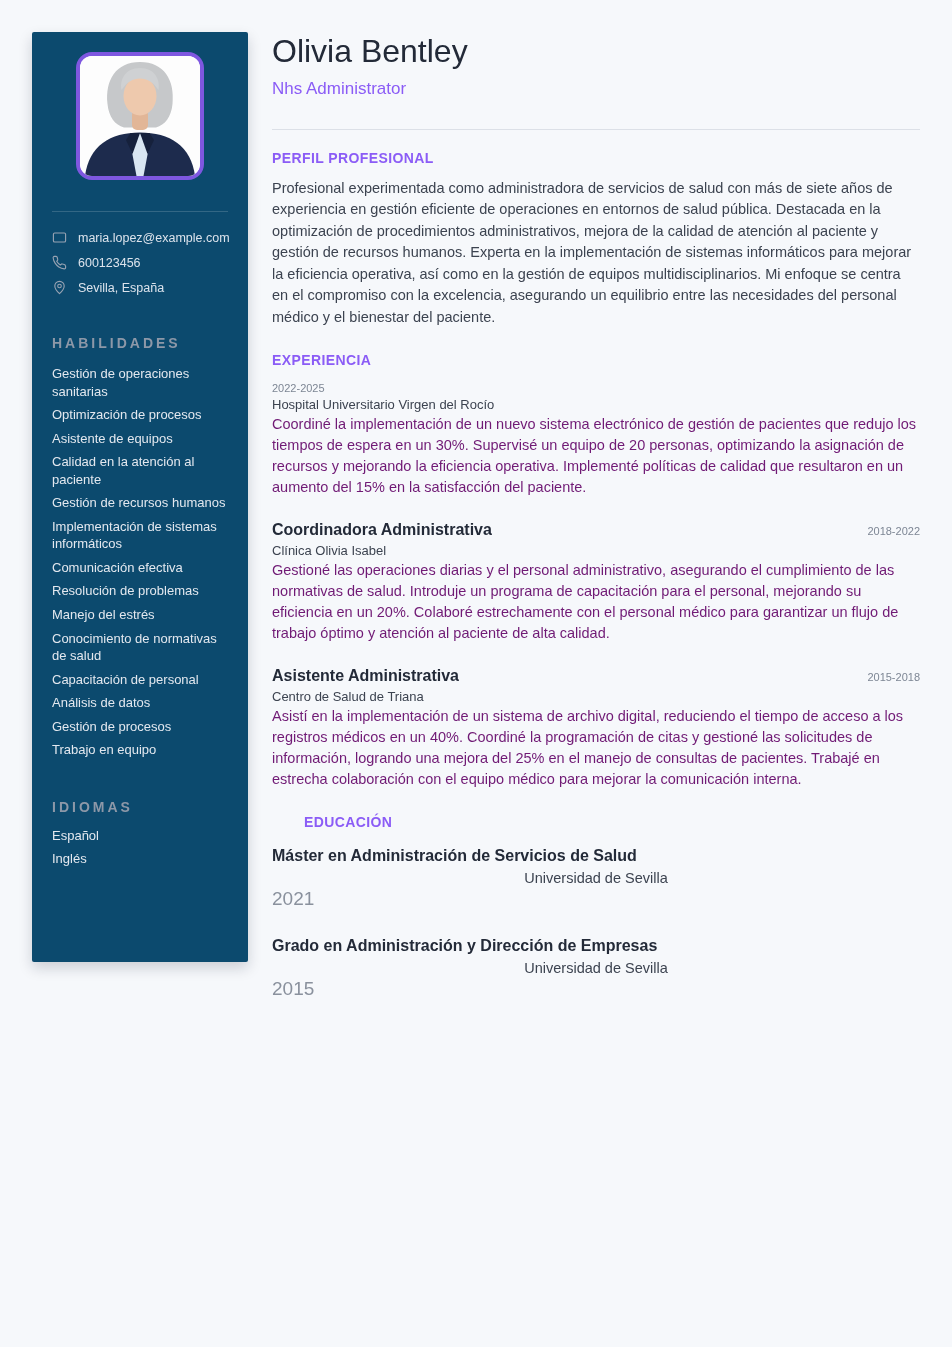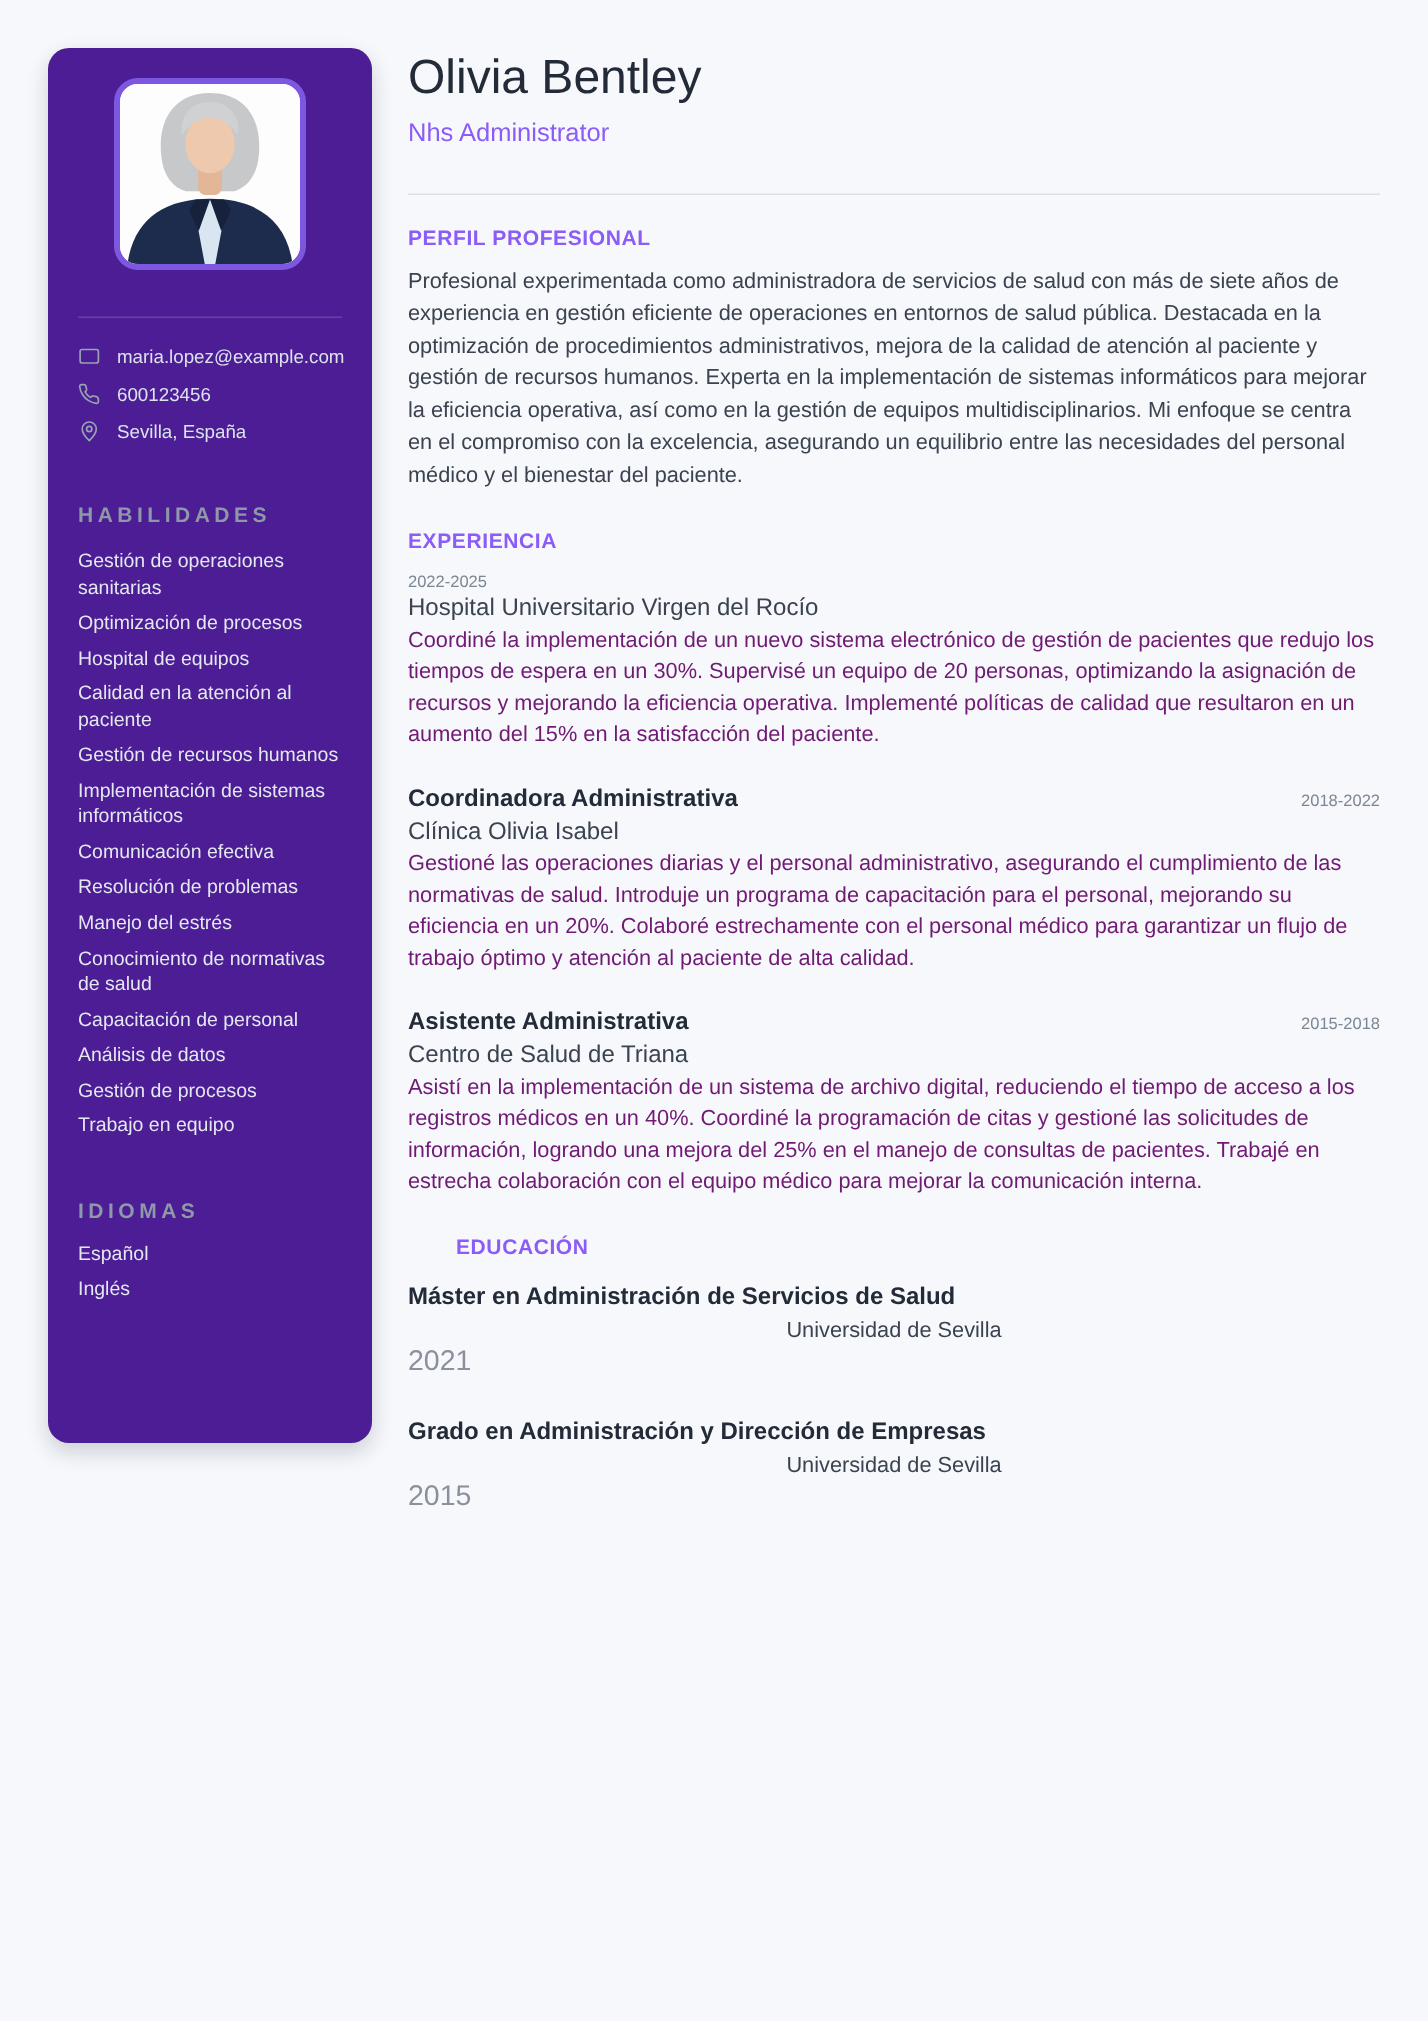--- a/index.html
+++ b/index.html
@@ -16,22 +16,22 @@
     display: flex;
     align-items: flex-start;
     padding: 32px;
     gap: 24px;
   }
 
   
   .sidebar {
     flex: 0 0 216px;
     min-height: 930px;
-    background: #4c1d95;
-    border-radius: 14px;
+    background: #0c4a6e;
+    border-radius: 2px;
     padding: 20px 16px 24px;
     box-shadow: 0 6px 14px rgba(15,23,42,0.18);
     color: #dde3ec;
   }
   .photo-frame {
     width: 128px;
     height: 128px;
     margin: 0 auto;
     border: 4px solid #7e57e0;
     border-radius: 16px;
@@ -122,21 +122,21 @@
     color: #232a38;
     line-height: 1.25;
   }
   .entry-dates {
     font-size: 11px;
     color: #7d8694;
     white-space: nowrap;
   }
   .entry-company {
     margin-top: 3px;
-    font-size: 16px;
+    font-size: 13px;
     color: #3c4350;
   }
   .entry-desc {
     margin: 2px 0 0;
     font-size: 14.5px;
     line-height: 1.45;
     color: #701a75;
   }
   .edu-entry { margin-top: 16px; }
   .edu-entry + .edu-entry { margin-top: 26px; }
@@ -198,21 +198,21 @@
           </svg>
         </span>
         <span>Sevilla, España</span>
       </li>
     </ul>
 
     <h3 class="side-heading">HABILIDADES</h3>
     <ul class="side-list">
       <li>Gestión de operaciones sanitarias</li>
       <li>Optimización de procesos</li>
-      <li>Hospital de equipos</li>
+      <li>Asistente de equipos</li>
       <li>Calidad en la atención al paciente</li>
       <li>Gestión de recursos humanos</li>
       <li>Implementación de sistemas informáticos</li>
       <li>Comunicación efectiva</li>
       <li>Resolución de problemas</li>
       <li>Manejo del estrés</li>
       <li>Conocimiento de normativas de salud</li>
       <li>Capacitación de personal</li>
       <li>Análisis de datos</li>
       <li>Gestión de procesos</li>

